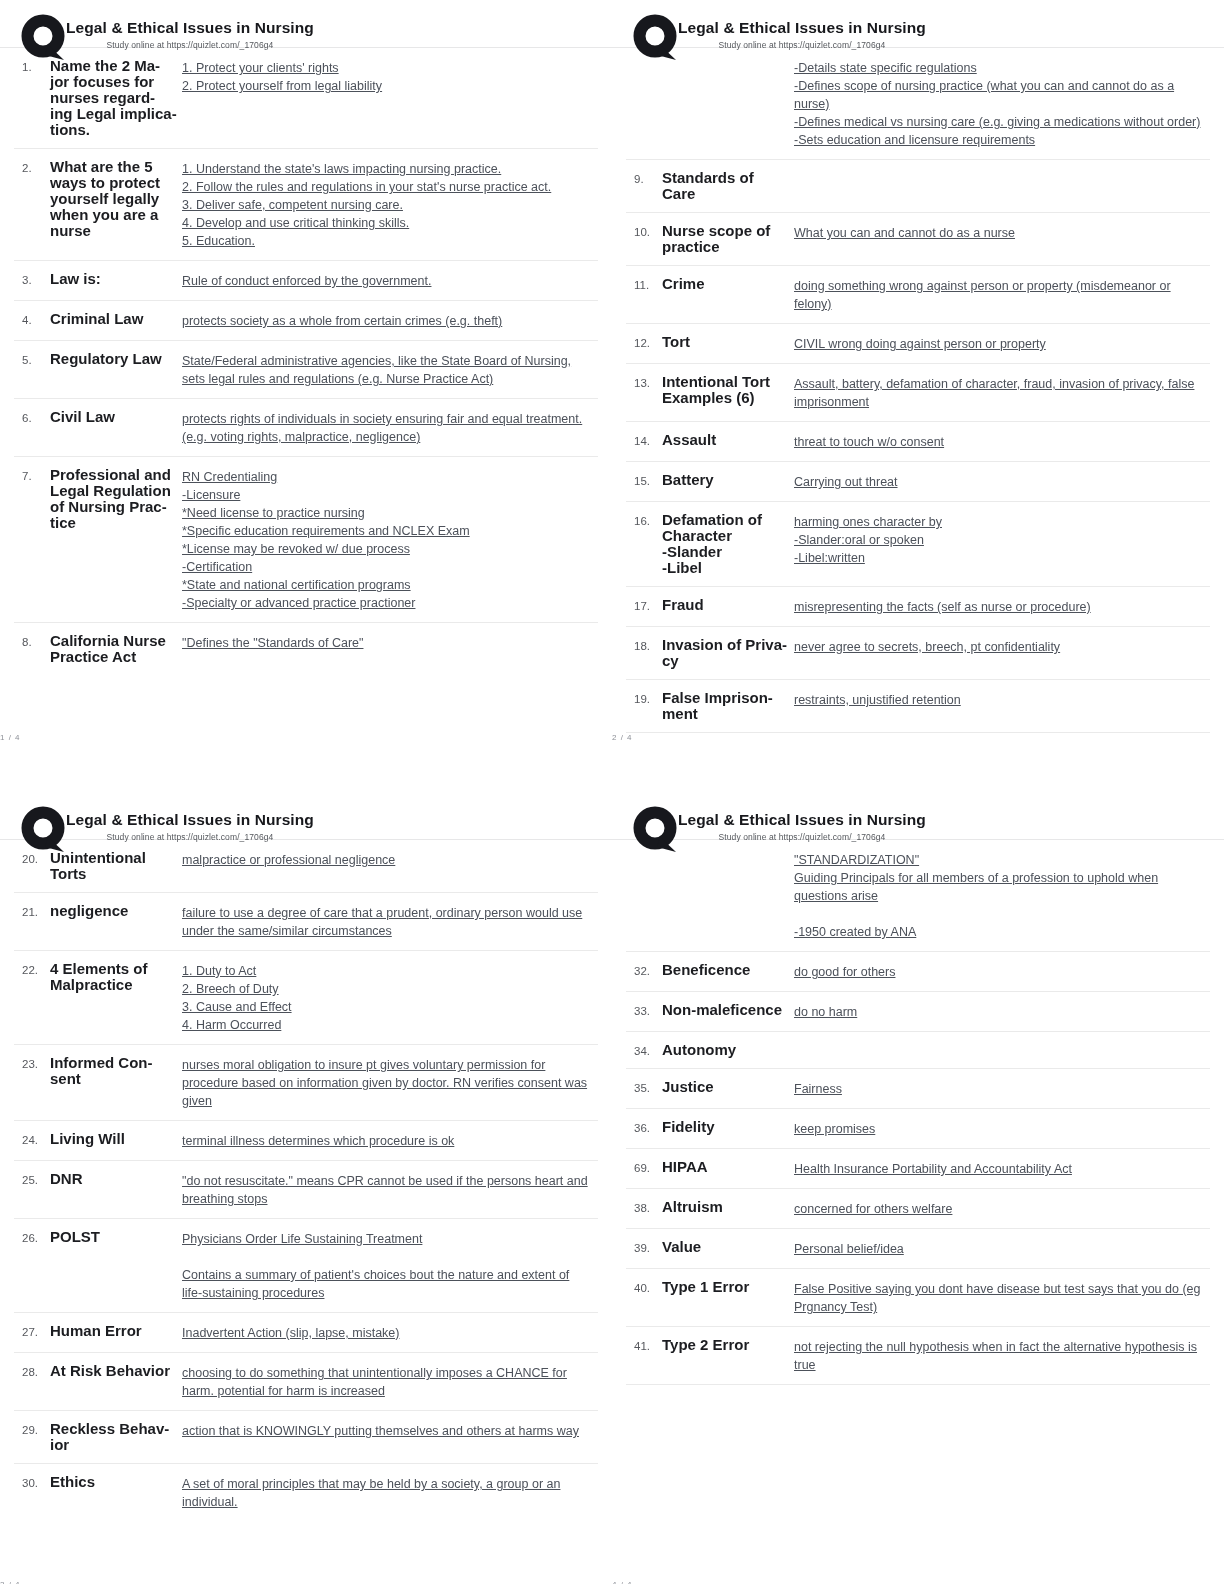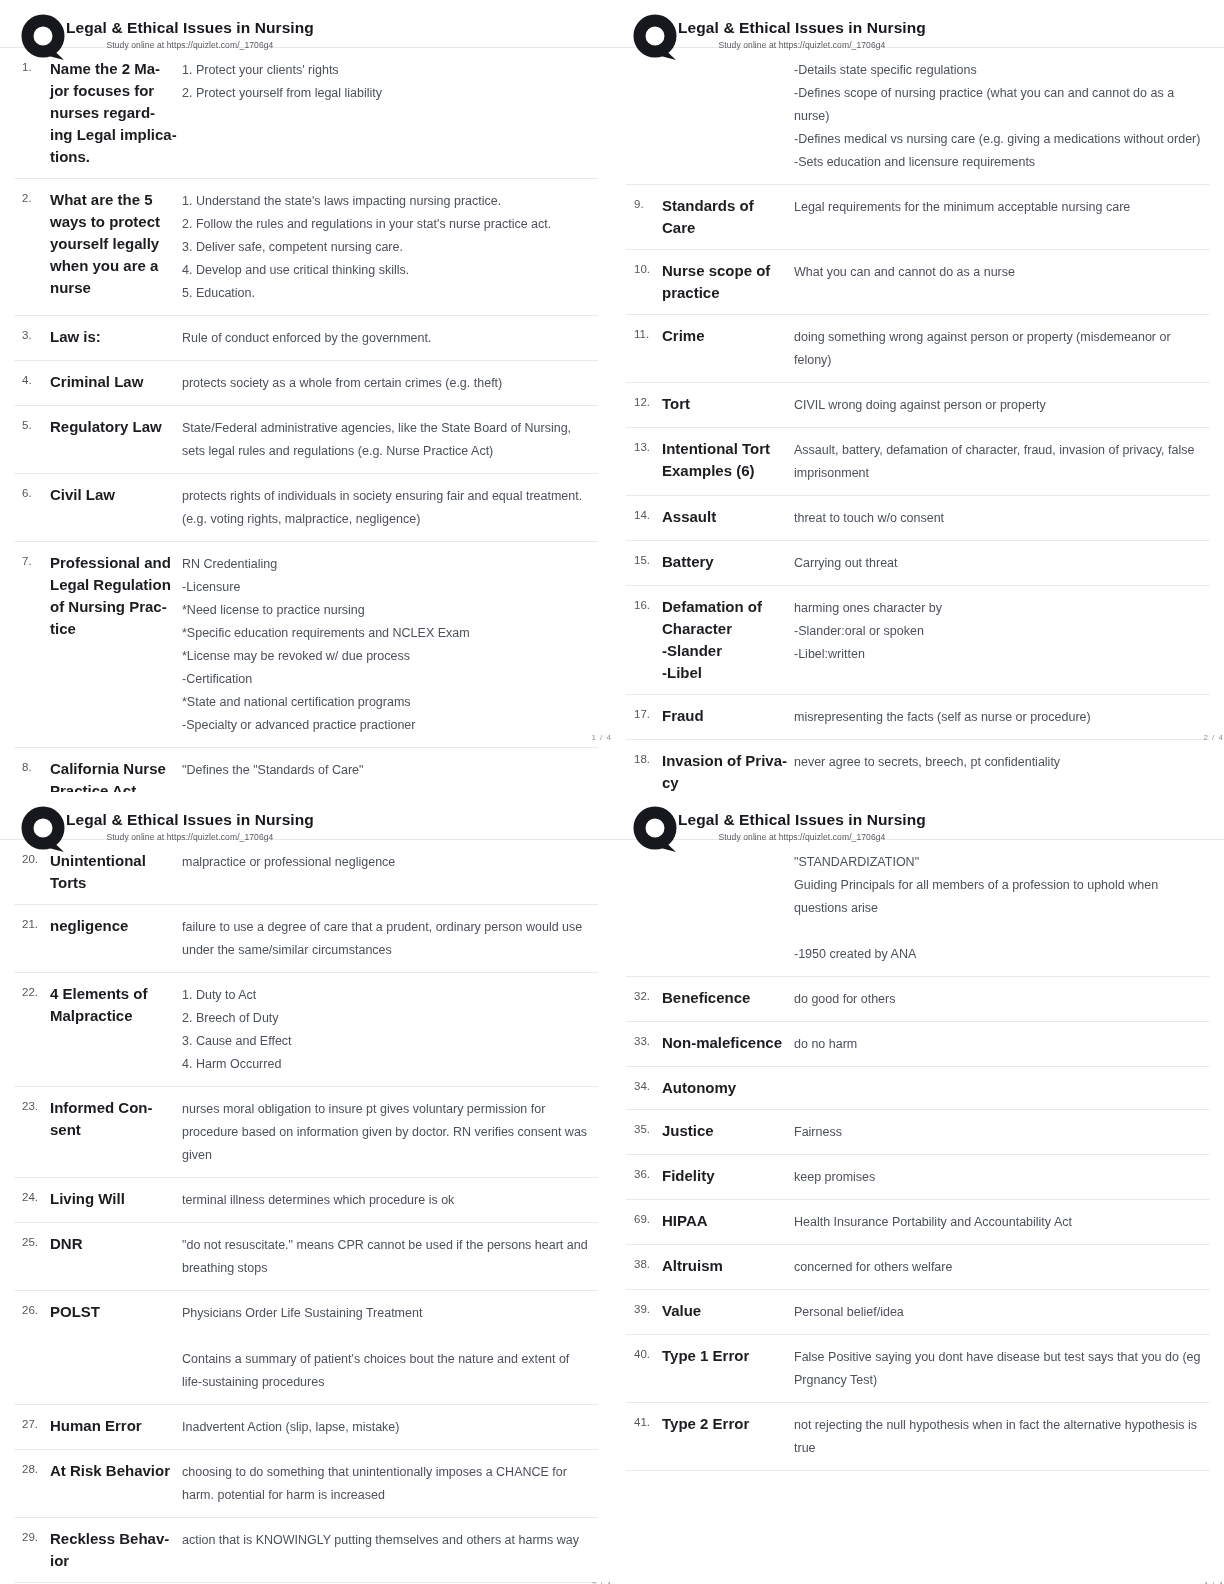--- a/index.html
+++ b/index.html
@@ -23,28 +23,28 @@
 
   .rows { padding: 0 14px; }
   .row {
     display: grid; grid-template-columns: 28px 132px 1fr;
     padding: 10px 8px; border-bottom: 1px solid #eaeaea;
   }
   .no-last-border .row:last-child { border-bottom: none; }
   .num { font-size: 11.5px; color: #55575c; padding-top: 3px; }
   .term {
     font-size: 15px; font-weight: 700; color: #1c1d21;
-    line-height: 22px; white-space: pre-line; padding-right: 4px;
+    line-height: 16px; white-space: pre-line; padding-right: 4px;
   }
   .def {
-    font-size: 12.5px; color: #4c515a; line-height: 23px;
-    white-space: pre-line; padding-top: 1px;
+    font-size: 12.5px; color: #4c515a; line-height: 18px;
+    white-space: pre-line; padding-top: 1px; text-decoration: underline;
   }
   .pagenum {
-    position: absolute; left: 0; right: 0; text-align: right;
+    position: absolute; left: 0; right: 0; text-align: left;
     font-size: 8px; color: #8d9097; letter-spacing: 1px;
   }
   .s0 .pagenum, .s1 .pagenum { top: 733px; }
   .s2 .pagenum, .s3 .pagenum { top: 788px; }
 </style>
 </head>
 <body>
 
 <div class="sheet s0 no-last-border">
   <div class="sheet-header">
@@ -143,21 +143,20 @@
         <span class="term"></span>
         <span class="def">-Details state specific regulations
 -Defines scope of nursing practice (what you can and cannot do as a nurse)
 -Defines medical vs nursing care (e.g. giving a medications without order)
 -Sets education and licensure requirements</span>
       </div>
       <div class="row">
         <span class="num">9.</span>
         <span class="term">Standards of
 Care</span>
-        <span class="def">Legal requirements for the minimum acceptable nursing care</span>
       </div>
       <div class="row">
         <span class="num">10.</span>
         <span class="term">Nurse scope of
 practice</span>
         <span class="def">What you can and cannot do as a nurse</span>
       </div>
       <div class="row">
         <span class="num">11.</span>
         <span class="term">Crime</span>

